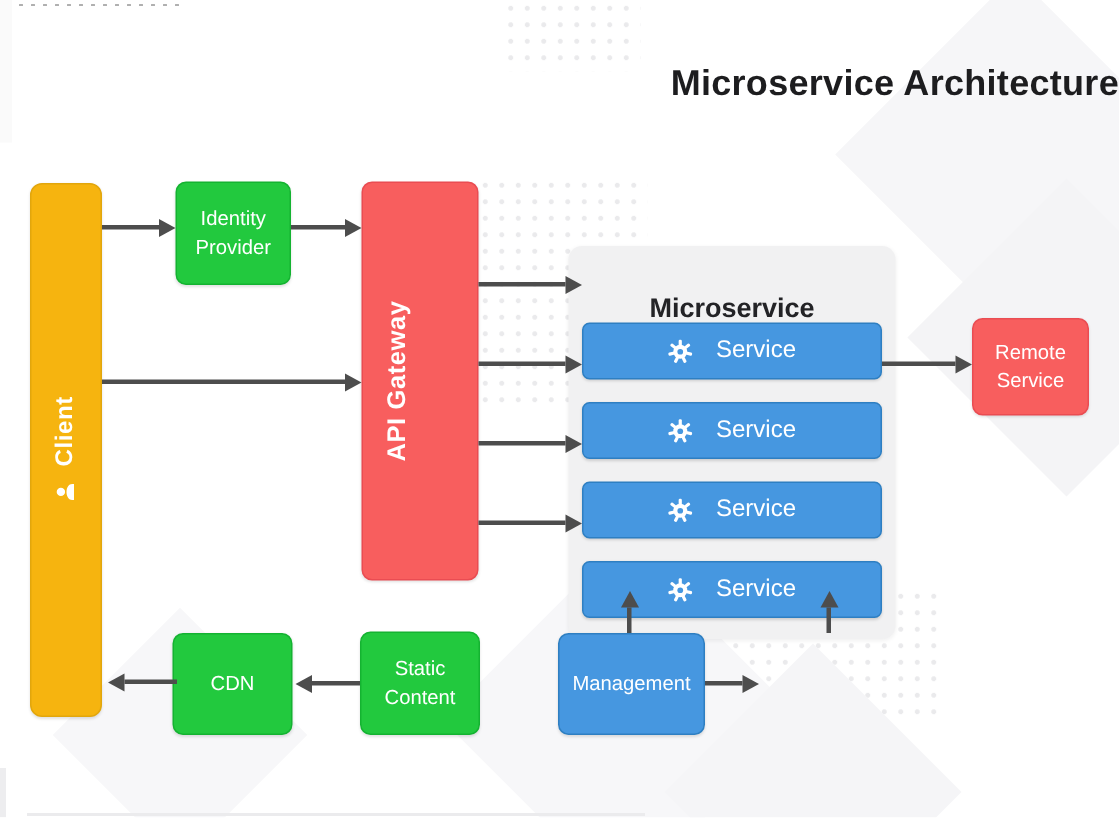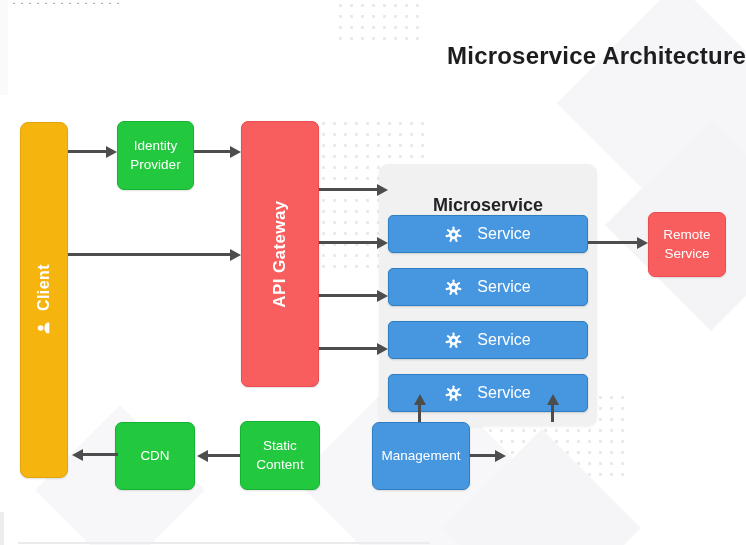--- a/index.html
+++ b/index.html
@@ -19,21 +19,21 @@
   }
   
   .node{
     position:absolute;z-index:3;display:flex;align-items:center;justify-content:center;
     text-align:center;color:#fff;box-sizing:border-box;
     box-shadow:0 1px 2px rgba(0,0,0,.12);
   }
   .small-label{font-size:13.5px;font-weight:500;line-height:1.35;}
   .green{background:#22c93e;border:1px solid #14b331;border-radius:7px;}
   .blue{background:#4697e0;border:1px solid #2e7fc2;border-radius:7px;}
-  .red{background:#f85e5e;border:1px solid #ea4c52;border-radius:7px;}
+  .red{background:#f85e5e;border:1px solid #ea4c52;border-radius:7px;justify-content:flex-end;}
   .yellow{background:#f6b40f;border:1px solid #e2a60c;border-radius:8px;}
   .rotated{
     display:flex;align-items:center;gap:9px;white-space:nowrap;
     transform:rotate(-90deg);font-weight:700;
   }
   #client .rotated{font-size:16px;letter-spacing:.4px;}
   #api-gateway .rotated{font-size:17px;letter-spacing:.4px;}
   
   .panel{
     position:absolute;left:379px;top:120px;width:218px;height:262px;z-index:1;

